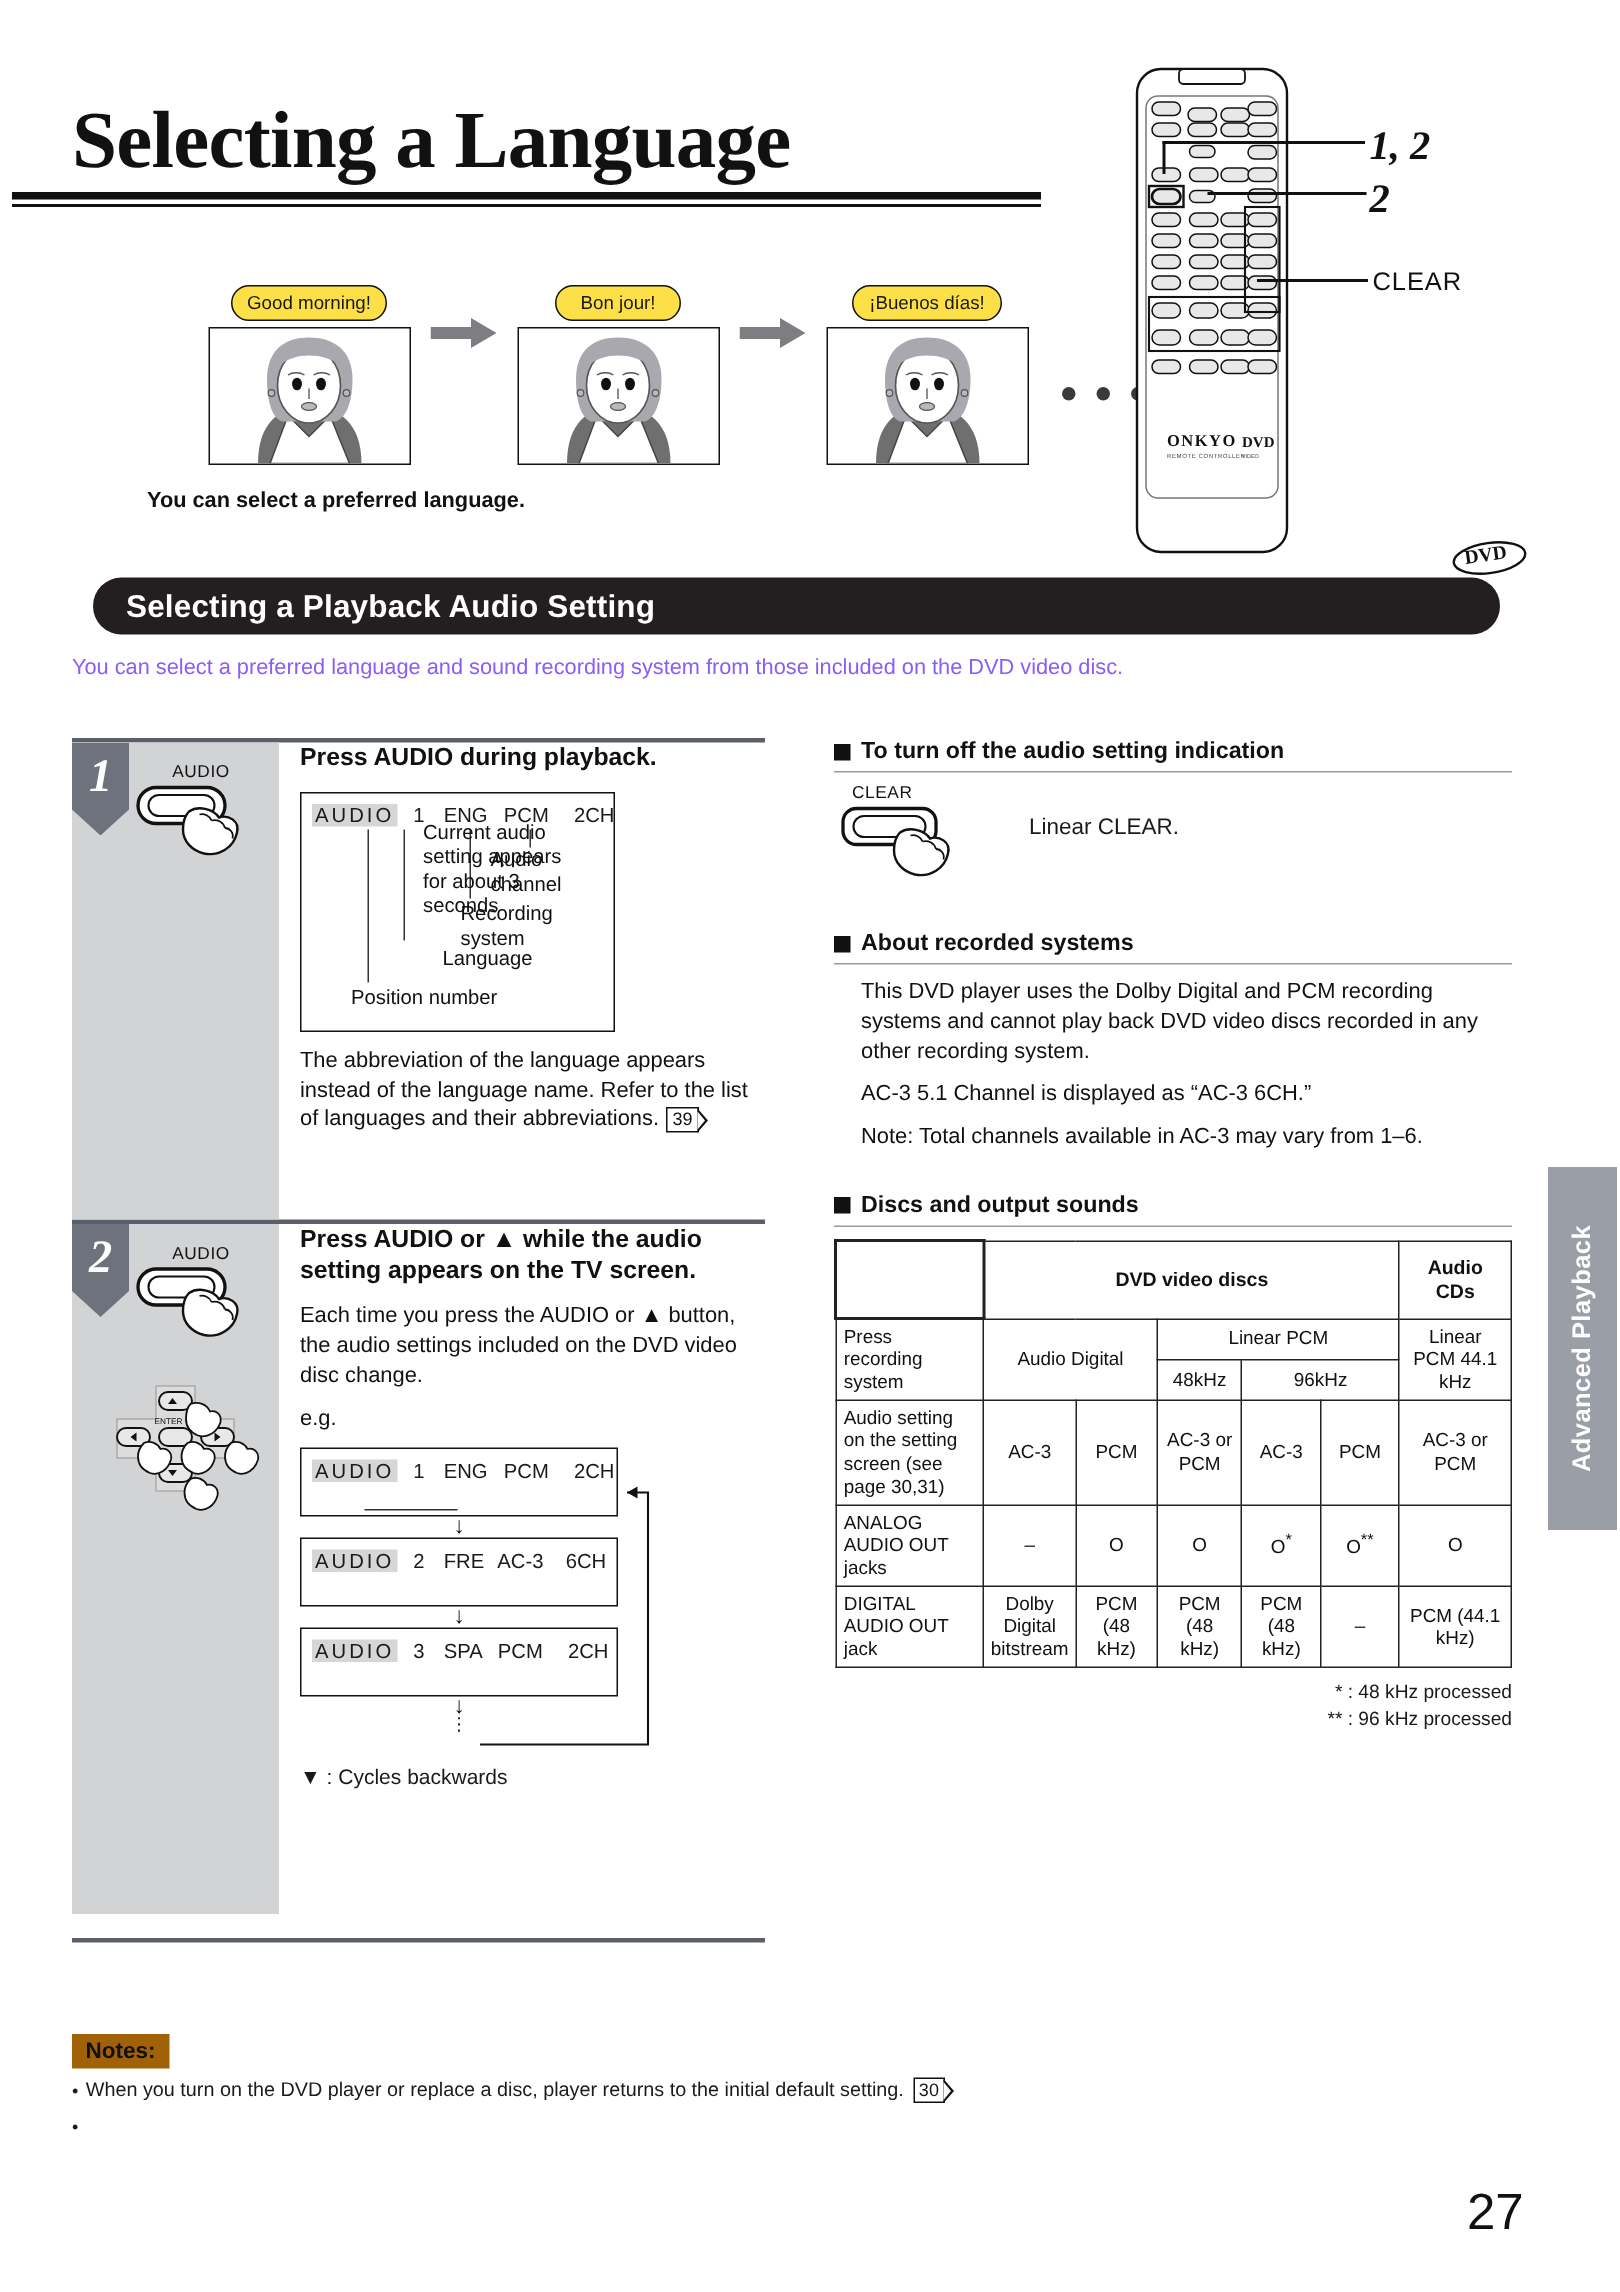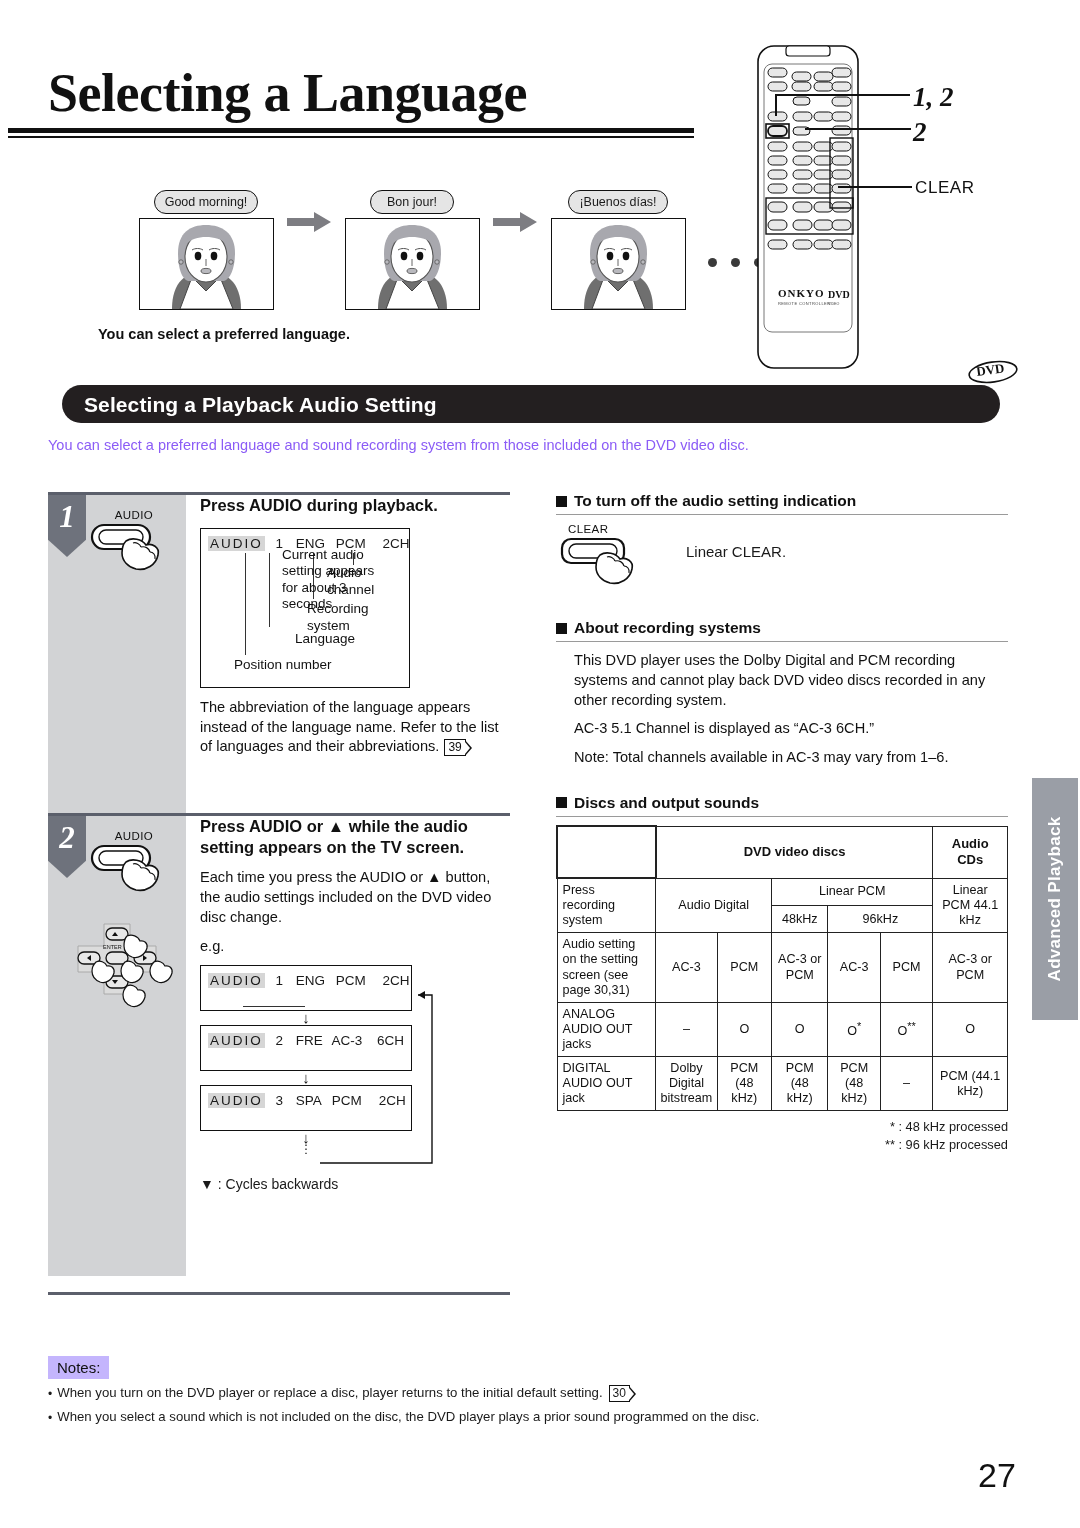--- a/index.html
+++ b/index.html
@@ -21,21 +21,21 @@
   }
   #title-rule { position:absolute; left:8px; top:128px; width:686px; }
   #title-rule .r1 { height:5px; background:#111; }
   #title-rule .r2 { height:2px; background:#111; margin-top:3px; }
 
   
   #lang-strip { position:absolute; left:132px; top:190px; display:flex; align-items:flex-start; }
   .lang-cell { position:relative; width:148px; }
   .bubble {
     position:relative; margin:0 auto 4px auto;
-    border:1.6px solid #111; border-radius:22px; background:#e5e5e5;
+    border:1.6px solid #111; border-radius:22px; background:#fde047;
     font-size:12.5px; text-align:center; padding:4px 10px; width:fit-content;
     min-width:84px; white-space:nowrap;
   }
   .tv-frame {
     width:135px; height:92px; border:1.6px solid #111; background:#fff;
     position:relative; overflow:hidden; margin:0 auto;
   }
   .tv-frame svg { display:block; }
   .arrow-gap { width:58px; display:flex; align-items:center; justify-content:center; padding-top:22px; }
   .gray-arrow { width:44px; height:20px; }
@@ -158,22 +158,22 @@
   #side-tab span {
     position:absolute; left:50%; top:50%;
     transform:translate(-50%,-50%) rotate(-90deg);
     white-space:nowrap; color:#fff; font-size:17px; font-weight:bold;
     letter-spacing:.3px;
   }
 
   
   #notes-wrap { position:absolute; left:48px; top:1356px; width:960px; }
   #notes-badge {
-    display:inline-block; background:#c4b5fd; padding:3px 9px;
-    font-size:15px; font-weight:normal; color:#111;
+    display:inline-block; background:#a16207; padding:3px 9px;
+    font-size:15px; font-weight:bold; color:#111;
   }
   .note-item { font-size:13.2px; margin-top:6px; display:flex; align-items:flex-start; }
   .note-item .b { margin-right:5px; font-size:12px; line-height:18px; }
   #page-number {
     position:absolute; left:978px; top:1456px;
     font-size:34px; color:#111;
   }
   #bottom-rule { position:absolute; left:48px; top:1292px; width:462px; height:3px; background:#5b5f6b; }
 </style>
 </head>
@@ -534,21 +534,21 @@
         <path d="M51 22 C54 21 58 23 59 26" stroke="#111" stroke-width="1.2" fill="none"></path>
         <path d="M59 26 C63 25 67 27 68 31" stroke="#111" stroke-width="1.2" fill="none"></path>
         <path d="M68 31 C71 31 74 34 73 38" stroke="#111" stroke-width="1.2" fill="none"></path>
       </svg>
     </div>
     <div style="font-size:15px; padding-top:20px; padding-left:10px;">Linear CLEAR.</div>
   </div>
 
   <div class="sub-head" style="margin-top:18px;">
     <span class="sq"></span>
-    <span>About recording systems</span>
+    <span>About recorded systems</span>
   </div>
   <div class="sub-rule"></div>
 
   <div style="padding-left:18px;">
     <div class="body-para">This DVD player uses the Dolby Digital and PCM recording systems and cannot play back DVD video discs recorded in any other recording system.</div>
     <div class="body-para">AC-3 5.1 Channel is displayed as “AC-3 6CH.”</div>
     <div class="body-para">Note: Total channels available in AC-3 may vary from 1–6.</div>
   </div>
 
   <div class="sub-head" style="margin-top:26px;">
@@ -620,17 +620,16 @@
 
 <div id="notes-wrap">
   <div id="notes-badge">Notes:</div>
   <div class="note-item">
     <span class="b">•</span>
     <span>When you turn on the DVD player or replace a disc, player returns to the initial default setting.</span>
     <span class="pageref" style="margin-left:6px;">30</span>
   </div>
   <div class="note-item">
     <span class="b">•</span>
-    <span>When you select a sound which is not included on the disc, the DVD player plays a prior sound programmed on the disc.</span>
   </div>
 </div>
 
 <div id="page-number">27</div>
 
 </body></html>

